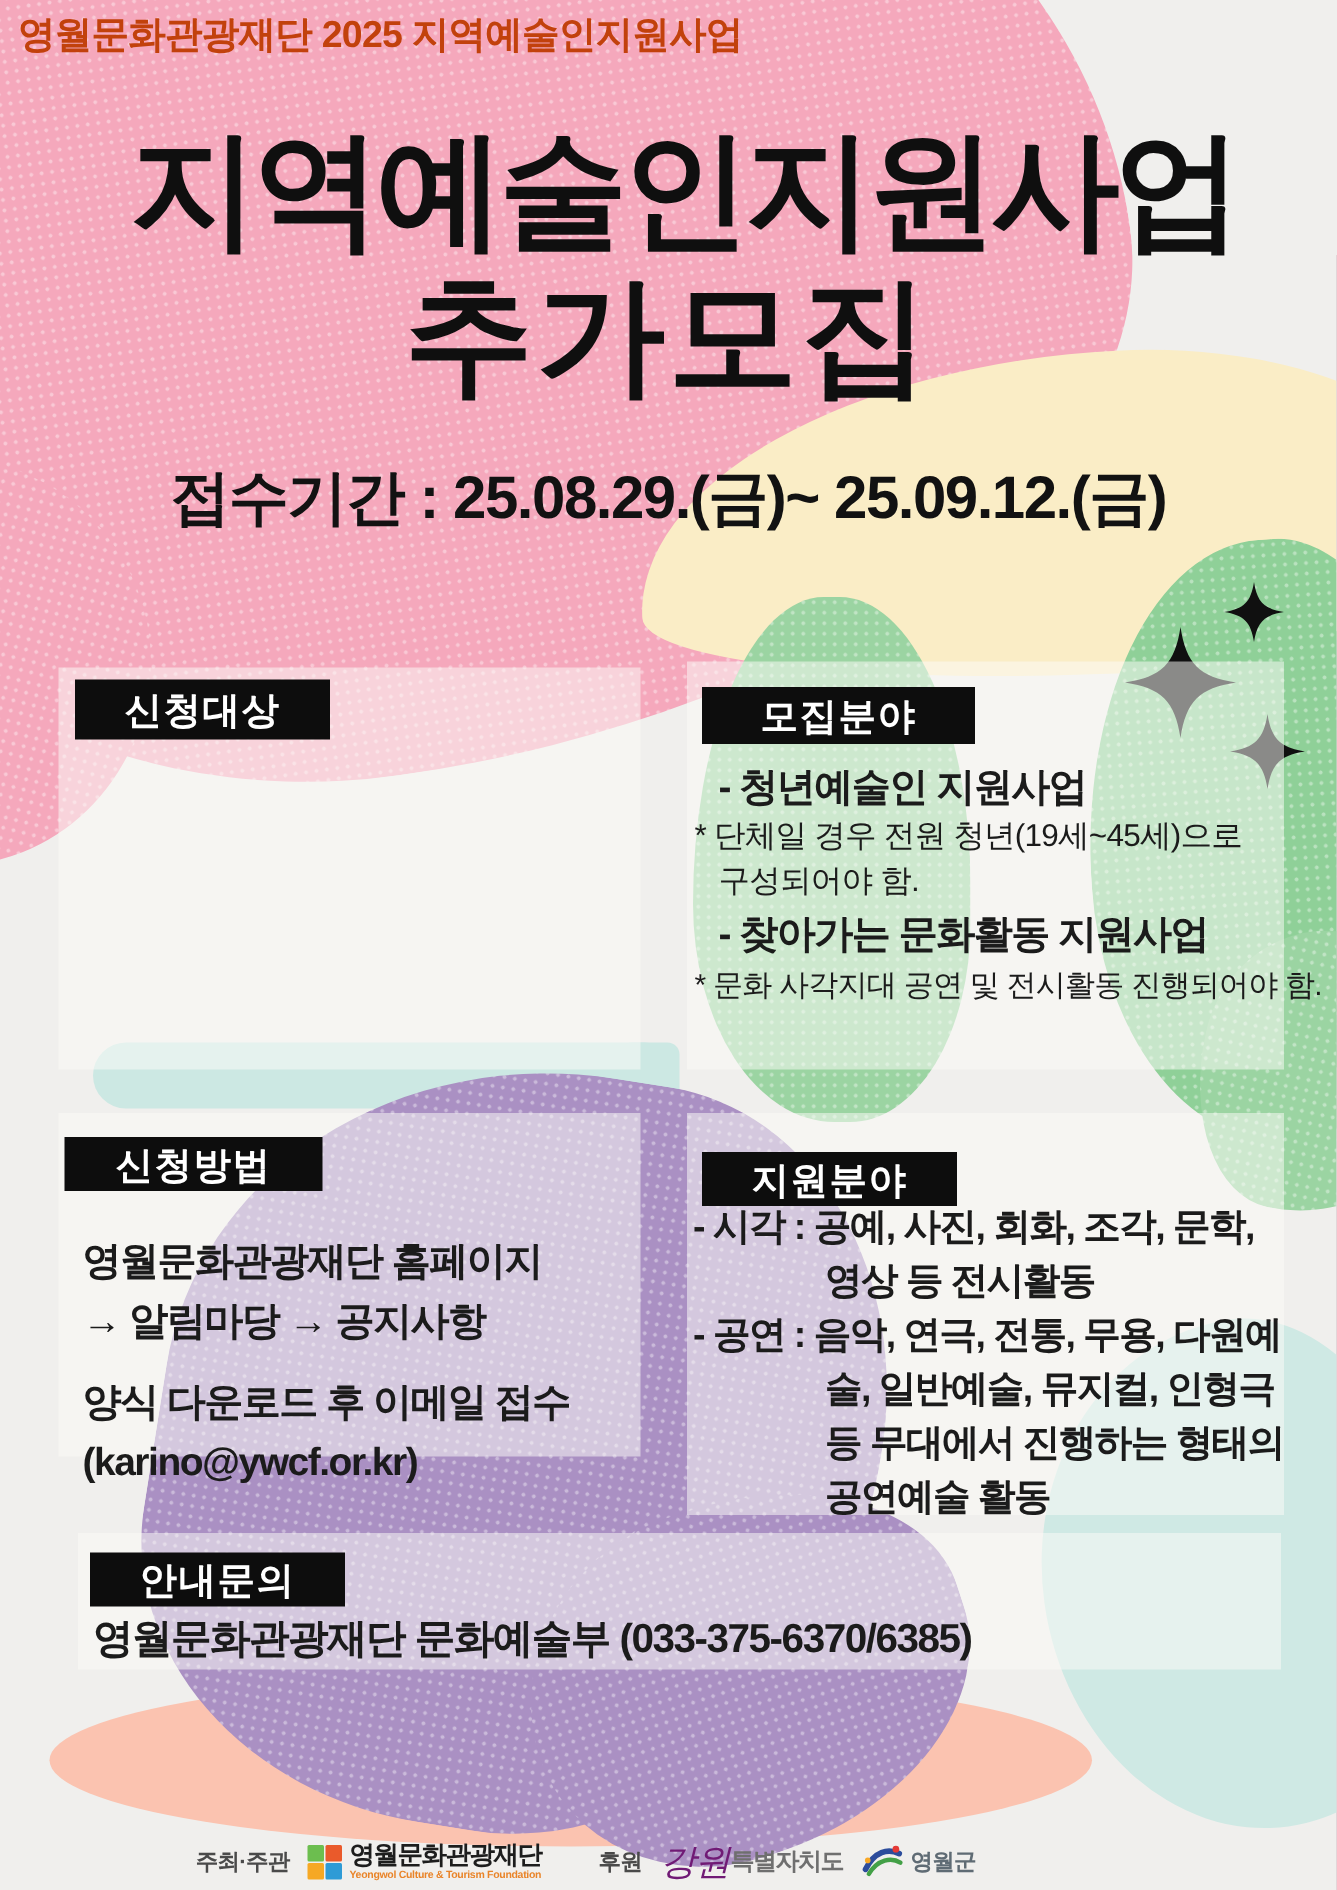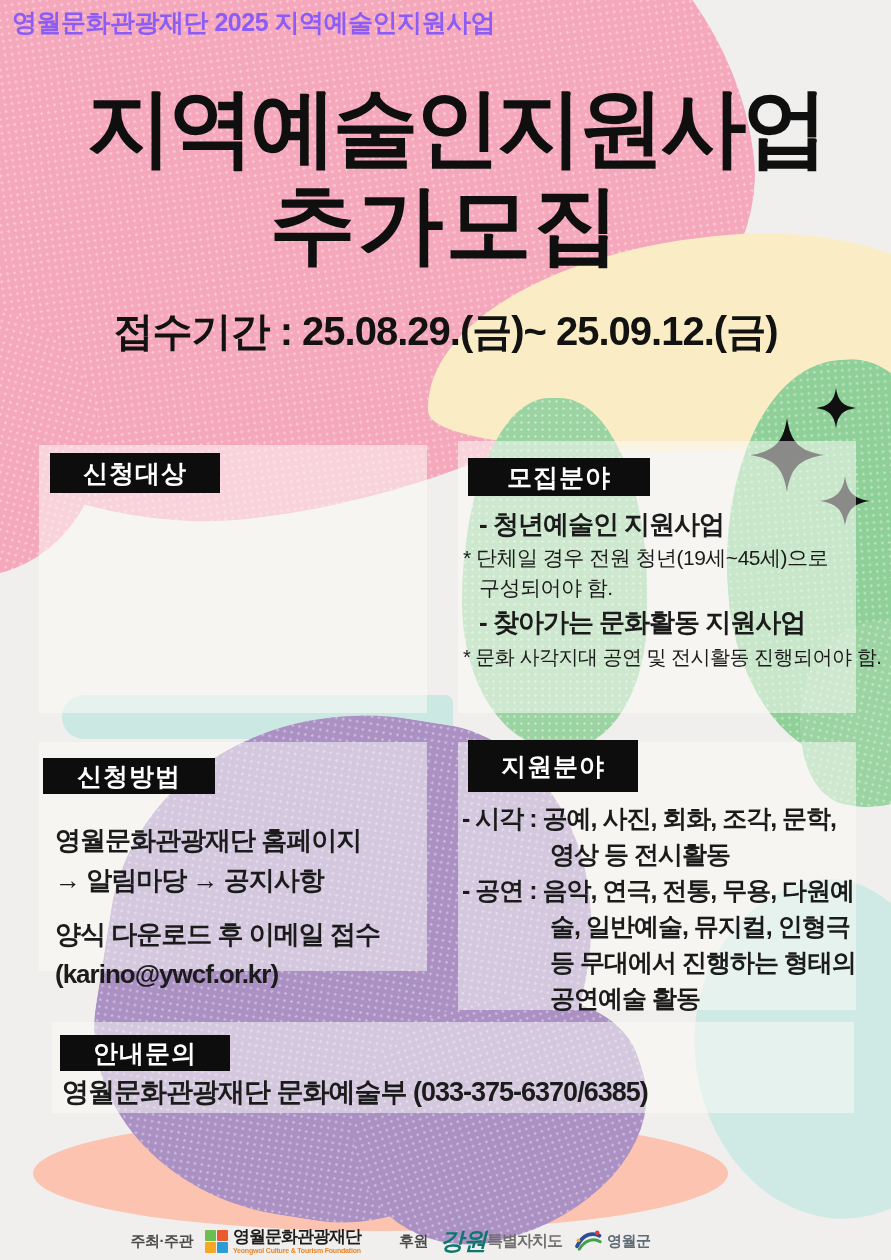--- a/index.html
+++ b/index.html
@@ -15,21 +15,21 @@
     background-size:7px 7px;
   }
   .panel{position:absolute;background:rgba(251,251,248,0.52);}
   .hdr-box{
     position:absolute;background:#0d0d0d;color:#ffffff;
     display:flex;align-items:center;justify-content:center;
     font-size:25px;font-weight:700;letter-spacing:1px;
   }
   .top-label{
     position:absolute;left:12px;top:6px;
-    font-size:25px;font-weight:700;color:#8b5cf6;letter-spacing:-0.5px;text-align:center;
+    font-size:25px;font-weight:700;color:#c2410c;letter-spacing:-0.5px;text-align:center;
   }
   .title-wrap{position:absolute;left:0;top:78px;width:891px;text-align:center;color:#0f0f0f;}
   .title-line1{font-size:86px;line-height:98px;font-weight:900;letter-spacing:-4px;padding-left:20px;}
   .title-line2{font-size:86px;line-height:96px;font-weight:900;letter-spacing:2px;}
   .period{
     position:absolute;left:0;top:304px;width:891px;text-align:center;
     font-size:40px;font-weight:800;letter-spacing:-1px;color:#121212;
   }
   .body-text{position:absolute;font-weight:700;color:#1b1b1b;}
   .body-text div{white-space:nowrap;}
@@ -40,21 +40,21 @@
   .footer{
     position:absolute;left:0;top:1224px;width:781px;height:34px;
     display:flex;align-items:center;justify-content:center;gap:12px;
   }
   .footer-label{font-size:15px;font-weight:600;color:#4a4a4a;letter-spacing:-0.5px;}
   .logo{display:flex;align-items:center;gap:5px;}
   .sq-grid{display:grid;grid-template-columns:11px 11px;grid-template-rows:11px 11px;gap:1px;}
   .sq{width:11px;height:11px;border-radius:1px;}
   .host-name{font-size:17px;font-weight:800;color:#1d1d1d;line-height:16px;letter-spacing:-1px;}
   .host-sub{font-size:7px;font-weight:600;color:#E98429;line-height:7px;letter-spacing:-0.2px;}
-  .gw-strong{font-size:24px;font-weight:700;color:#0f766e;letter-spacing:-1px;font-style:italic;}
+  .gw-strong{font-size:24px;font-weight:400;color:#701a75;letter-spacing:-1px;font-style:italic;}
   .gw-rest{font-size:16px;font-weight:700;color:#6F6F6F;letter-spacing:-1px;}
   .yw-text{font-size:15px;font-weight:700;color:#5F6B74;letter-spacing:-0.5px;}
 </style>
 </head>
 <body>
 
 <div class="canvas">
 
   <div class="blob dots" style="left:-170px;top:-190px;width:920px;height:700px;background-color:#F5A8BC;
               border-radius:46% 54% 58% 42% / 52% 58% 42% 48%;transform:rotate(-8deg);"></div>
@@ -125,21 +125,21 @@
   </div>
 
   <div class="hdr-box" style="left:43px;top:758px;width:172px;height:36px;">신청방법</div>
   <div class="body-text" style="left:55px;top:820px;font-size:26px;line-height:40px;letter-spacing:-1px;font-weight:600;">
     <div>영월문화관광재단 홈페이지</div>
     <div>→ 알림마당 → 공지사항</div>
     <div style="margin-top:14px;">양식 다운로드 후 이메일 접수</div>
     <div>(karino@ywcf.or.kr)</div>
   </div>
 
-  <div class="hdr-box" style="left:468px;top:740px;width:170px;height:52px;text-align:center;">지원분야</div>
+  <div class="hdr-box" style="left:468px;top:768px;width:170px;height:36px;text-align:center;">지원분야</div>
   <div class="body-text" style="left:462px;top:800px;font-size:25px;line-height:36px;letter-spacing:-1px;">
     <div>- 시각 : 공예, 사진, 회화, 조각, 문학,</div>
     <div class="hang">영상 등 전시활동</div>
     <div>- 공연 : 음악, 연극, 전통, 무용, 다원예</div>
     <div class="hang">술, 일반예술, 뮤지컬, 인형극</div>
     <div class="hang">등 무대에서 진행하는 형태의</div>
     <div class="hang">공연예술 활동</div>
   </div>
 
   <div class="hdr-box" style="left:60px;top:1035px;width:170px;height:36px;">안내문의</div>

